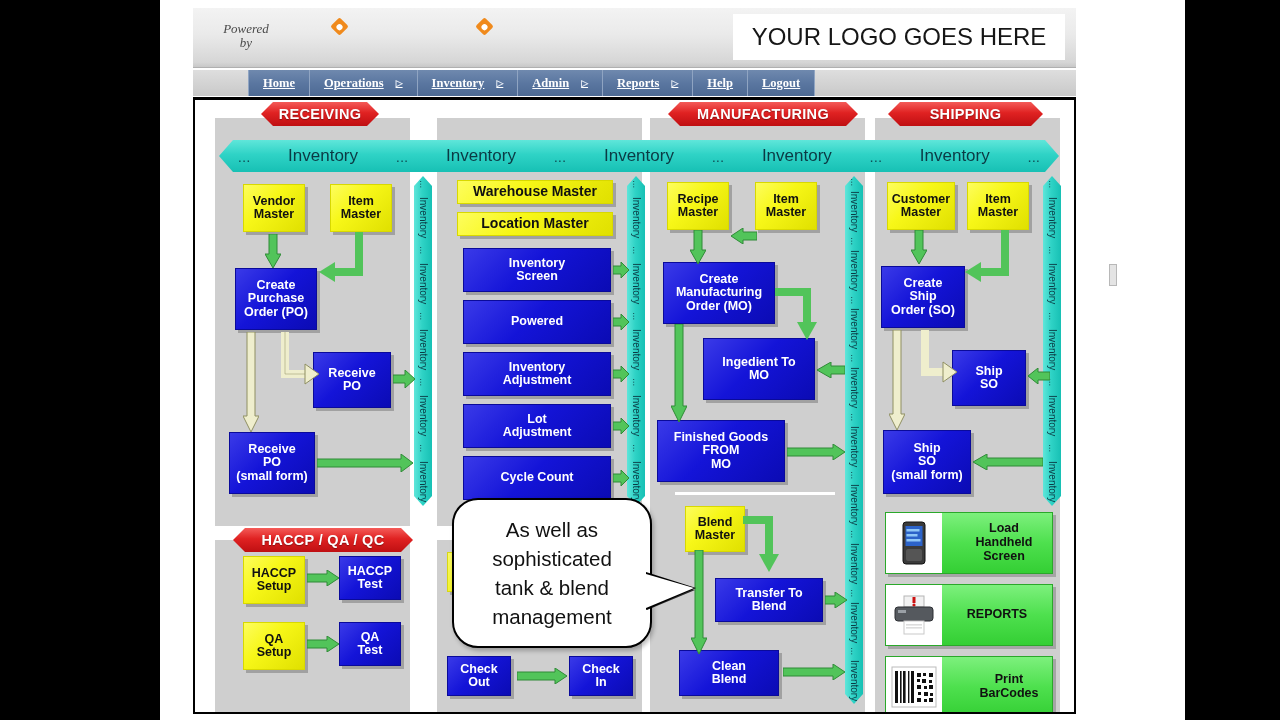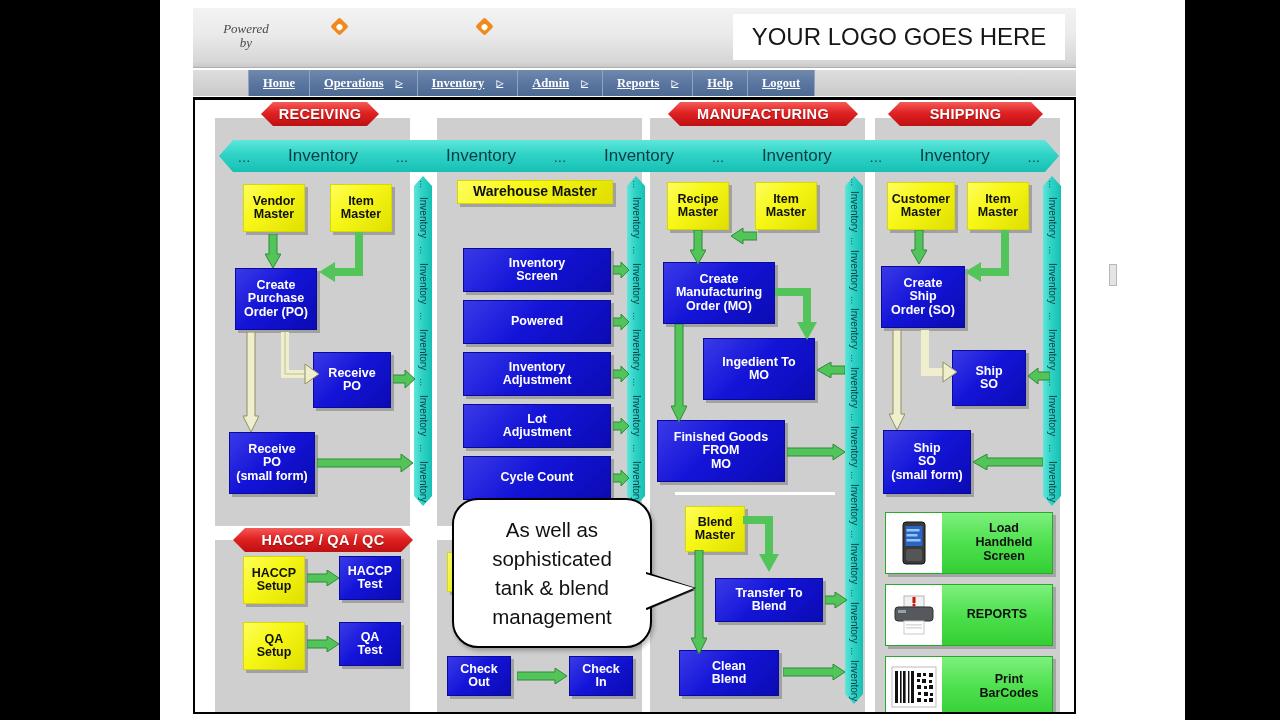--- a/index.html
+++ b/index.html
@@ -286,20 +286,21 @@
           <polygon points="0,5 12,5 12,0 22,9 12,18 12,13 0,13" fill="#52c45a" stroke="#2f8a36" stroke-width="1"></polygon>
         </svg>
     </div>
     <div class="ar" style="left:122px; top:354px;">
       <svg width="96" height="18">
           <polygon points="0,5 84,5 84,0 96,9 84,18 84,13 0,13" fill="#52c45a" stroke="#2f8a36" stroke-width="1"></polygon>
         </svg>
     </div>
 
     <div class="ybox sm" style="left:262px; top:80px;  width:156px; height:24px;">Warehouse Master</div>
+    <div class="ybox sm" style="left:262px; top:112px; width:156px; height:24px;">Location Master</div>
     <div class="bbox" style="left:268px; top:148px; width:148px; height:44px;">Inventory<br>Screen</div>
     <div class="bbox" style="left:268px; top:200px; width:148px; height:44px;">Powered</div>
     <div class="bbox" style="left:268px; top:252px; width:148px; height:44px;">Inventory<br>Adjustment</div>
     <div class="bbox" style="left:268px; top:304px; width:148px; height:44px;">Lot<br>Adjustment</div>
     <div class="bbox" style="left:268px; top:356px; width:148px; height:44px;">Cycle Count</div>
 
     <div class="ar" style="left:418px; top:162px;">
       <svg width="16" height="16">
           <polygon points="0,4 8,4 8,0 16,8 8,16 8,12 0,12" fill="#52c45a" stroke="#2f8a36" stroke-width="1"></polygon>
         </svg>

